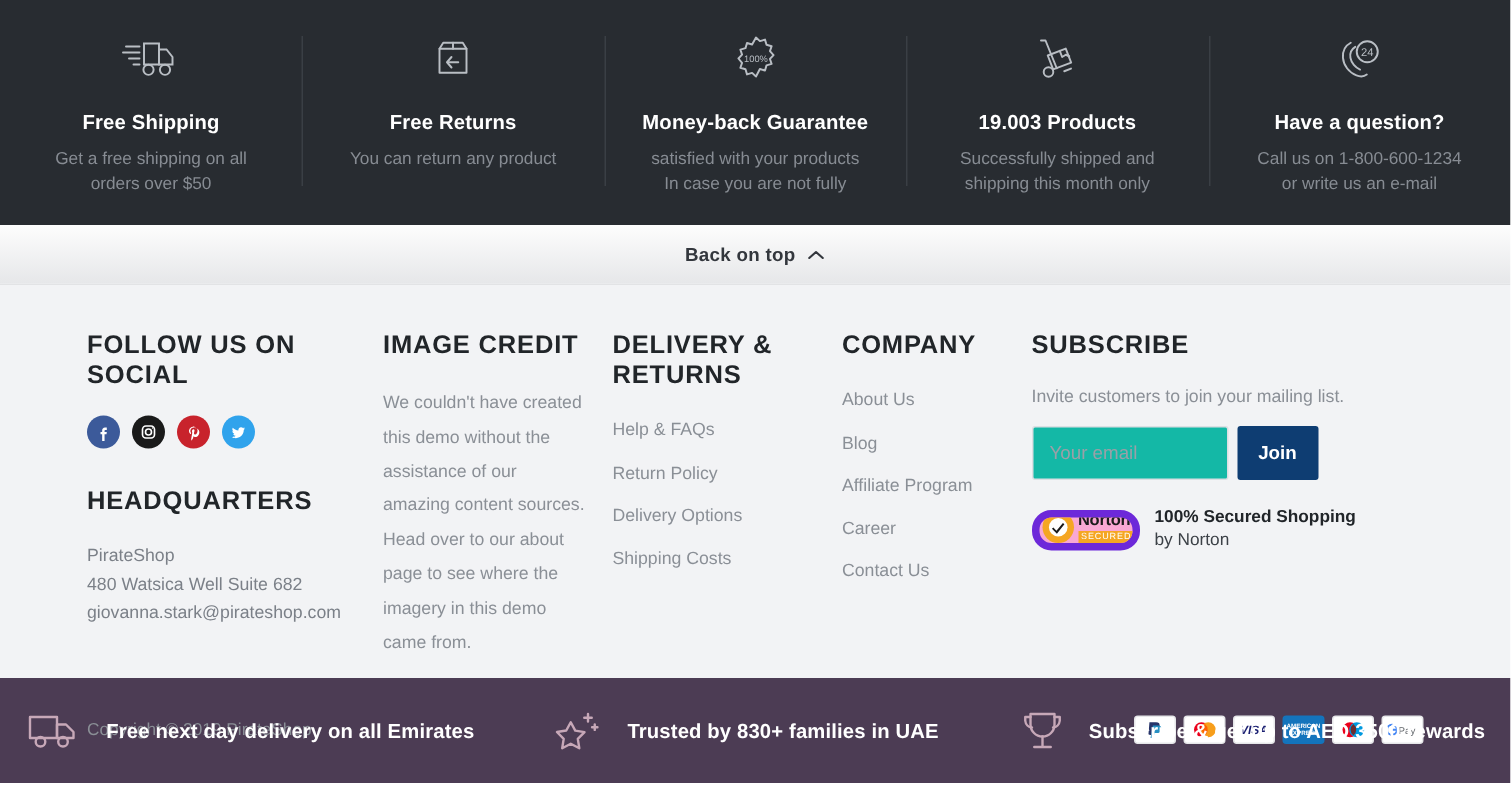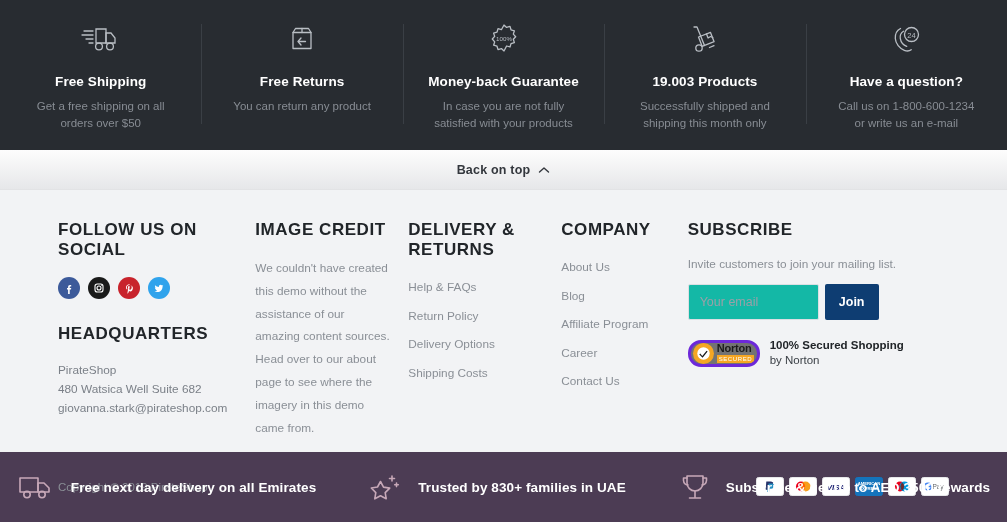--- a/index.html
+++ b/index.html
@@ -161,25 +161,25 @@
   }
 
   .norton-row {
     display: flex;
     align-items: center;
     gap: 10px;
     margin-top: 18px;
   }
   .norton-badge {
     width: 72px; height: 27px;
-    border: 3px solid #6d28d9;
+    border: 5px solid #6d28d9;
     border-radius: 13px;
-    background: #737373;
-    display: flex;
-    align-items: flex-start;
+    background: #f9a8d4;
+    display: flex;
+    align-items: flex-end;
     padding-left: 2px;
     overflow: hidden;
     position: relative;
   }
   .norton-check {
     width: 21px; height: 21px;
     border-radius: 50%;
     background: #f5a623;
     display: flex; align-items: center; justify-content: center;
     flex: 0 0 auto;
@@ -282,22 +282,22 @@
   </div>
 
   <div class="feature">
     <div class="feature-icon">
       <svg width="36" height="36" viewBox="0 0 36 36" fill="none" stroke="#b9bec4" stroke-width="1.3" stroke-linejoin="round">
         <path d="M18 4l2.6 2.4 3.4-1 1 3.4 3.4 1-1.1 3.3 2.4 2.6-2.4 2.6 1.1 3.3-3.4 1-1 3.4-3.4-1L18 30l-2.6-2.4-3.4 1-1-3.4-3.4-1 1.1-3.3L6.3 18l2.4-2.6-1.1-3.3 3.4-1 1-3.4 3.4 1z"></path>
         <text x="18" y="20.2" font-family="Liberation Sans, sans-serif" font-size="6.2" fill="#b9bec4" stroke="none" text-anchor="middle">100%</text>
       </svg>
     </div>
     <div class="feature-title">Money-back Guarantee</div>
+    <div class="feature-desc">satisfied with your products</div>
     <div class="feature-desc">In case you are not fully</div>
-    <div class="feature-desc">satisfied with your products</div>
   </div>
 
   <div class="feature">
     <div class="feature-icon">
       <svg width="36" height="36" viewBox="0 0 36 36" fill="none" stroke="#b9bec4" stroke-width="1.3" stroke-linecap="round" stroke-linejoin="round">
         <path d="M7 6h3l7.5 18.5"></path>
         <path d="M11.5 16l12-4.6 3.6 9.3-12 4.6z"></path>
         <path d="M19.5 12.9l1.6 4.1 2.4-1.5 2.3 1"></path>
         <circle cx="12" cy="27" r="3.2"></circle>
         <path d="M22.5 26.5l4.5-1.8"></path>

